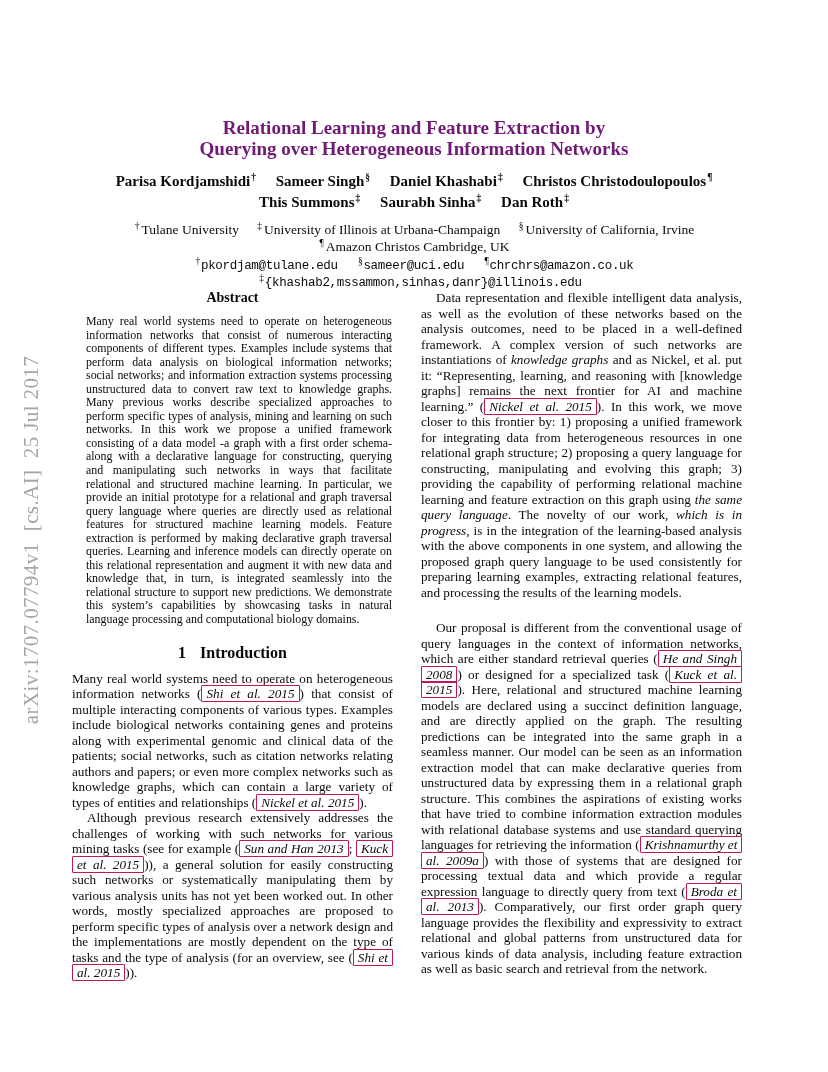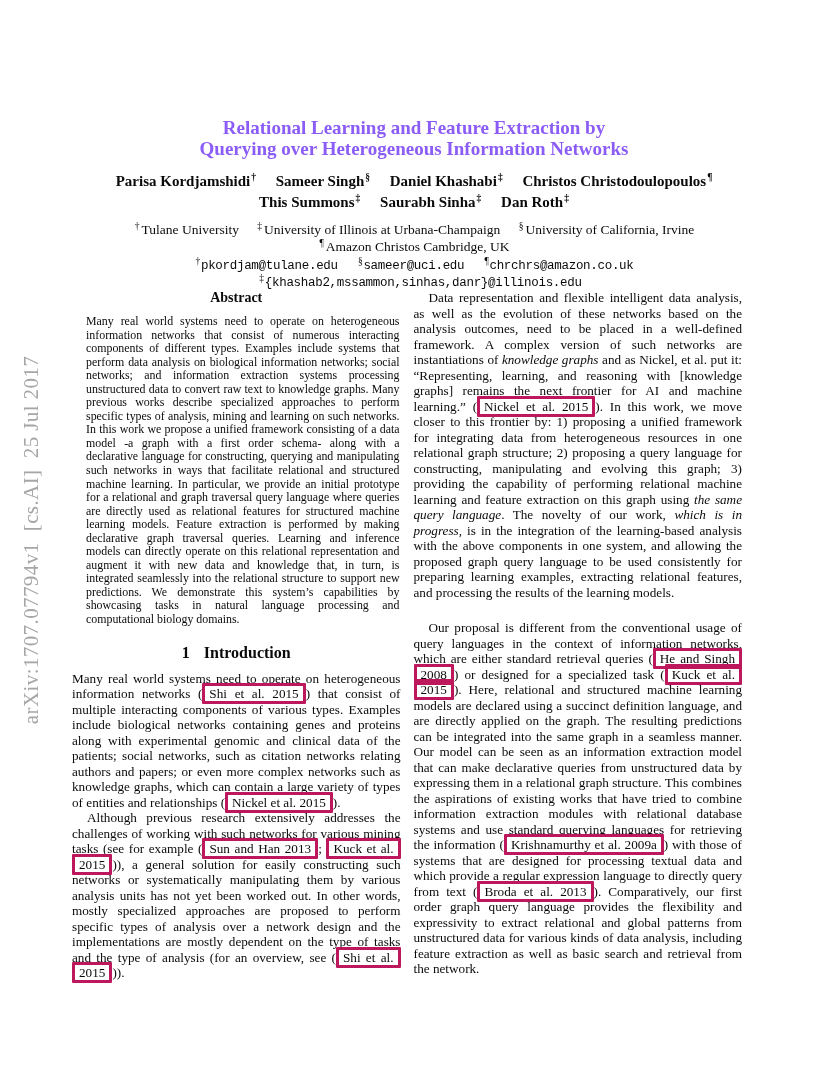--- a/index.html
+++ b/index.html
@@ -18,38 +18,38 @@
     position:absolute; left:31px; top:540px;
     transform:translate(-50%,-50%) rotate(-90deg);
     white-space:pre;
     color:#a6a6a6;
     font-size:21px;
     letter-spacing:0.4px;
   }
 
   
   .header { position:absolute; top:118px; left:0; right:0; text-align:center; }
-  .title { font-size:19px; font-weight:bold; line-height:20.5px; color:#8b5cf6; }
+  .title { font-size:19px; font-weight:bold; line-height:20.5px; color:#701a75; }
   .authors-row { font-size:15px; font-weight:bold; line-height:21px; }
   .authors-row.first { margin-top:12px; }
   .author { margin:0 8px; white-space:nowrap; }
   .author sup, .affil sup, .email-seg sup {
     font-size:9.5px; vertical-align:super; line-height:0; margin-left:1px;
   }
   .affils { font-size:13.5px; line-height:17px; margin-top:8px; }
   .affil { margin:0 7px; white-space:nowrap; }
   .affil sup { margin-right:2px; }
   .emails { font-family:"Liberation Mono", monospace; font-size:12.5px; line-height:17px; margin-top:3px; letter-spacing:-0.3px; }
   .email-seg { margin:0 6px; white-space:nowrap; }
   .email-seg sup { font-family:"Liberation Serif", serif; margin-right:1px; }
 
   
   .columns {
     position:absolute; top:290px; left:72px; right:86px;
-    display:flex; gap:13px; align-items:flex-start;
+    display:flex; gap:28px; align-items:flex-start;
   }
   .col { width:329px; }
 
   .abstract-heading {
     font-size:14px; font-weight:bold; text-align:center; margin-bottom:9px;
   }
   .abstract-text {
     font-size:11.9px; line-height:13.55px;
     text-align:justify; hyphens:auto; -webkit-hyphens:auto;
     padding-left:14px; padding-right:1px;
@@ -62,23 +62,23 @@
   .sec-heading .sec-num { margin-right:14px; }
   .body-par {
     font-size:13.2px; line-height:15.5px;
     text-align:justify; hyphens:auto; -webkit-hyphens:auto;
   }
   .body-par.indent { text-indent:15px; }
   .body-par.gap-top { margin-top:20px; }
 
   
   .run-cite {
-    border:3px solid #be185d; border-radius:1px;
+    border:1px solid #be185d; border-radius:1px;
     padding:0 4px;
-    box-decoration-break:clone; -webkit-box-decoration-break:clone;
+    box-decoration-break:clone;font-style:italic; -webkit-box-decoration-break:clone;
   }
   .run-i { font-style:italic; }
 </style>
 </head>
 <body>
 
 <div class="page">
 
   <div class="arxiv-sidebar">arXiv:1707.07794v1  [cs.AI]  25 Jul 2017</div>
 

